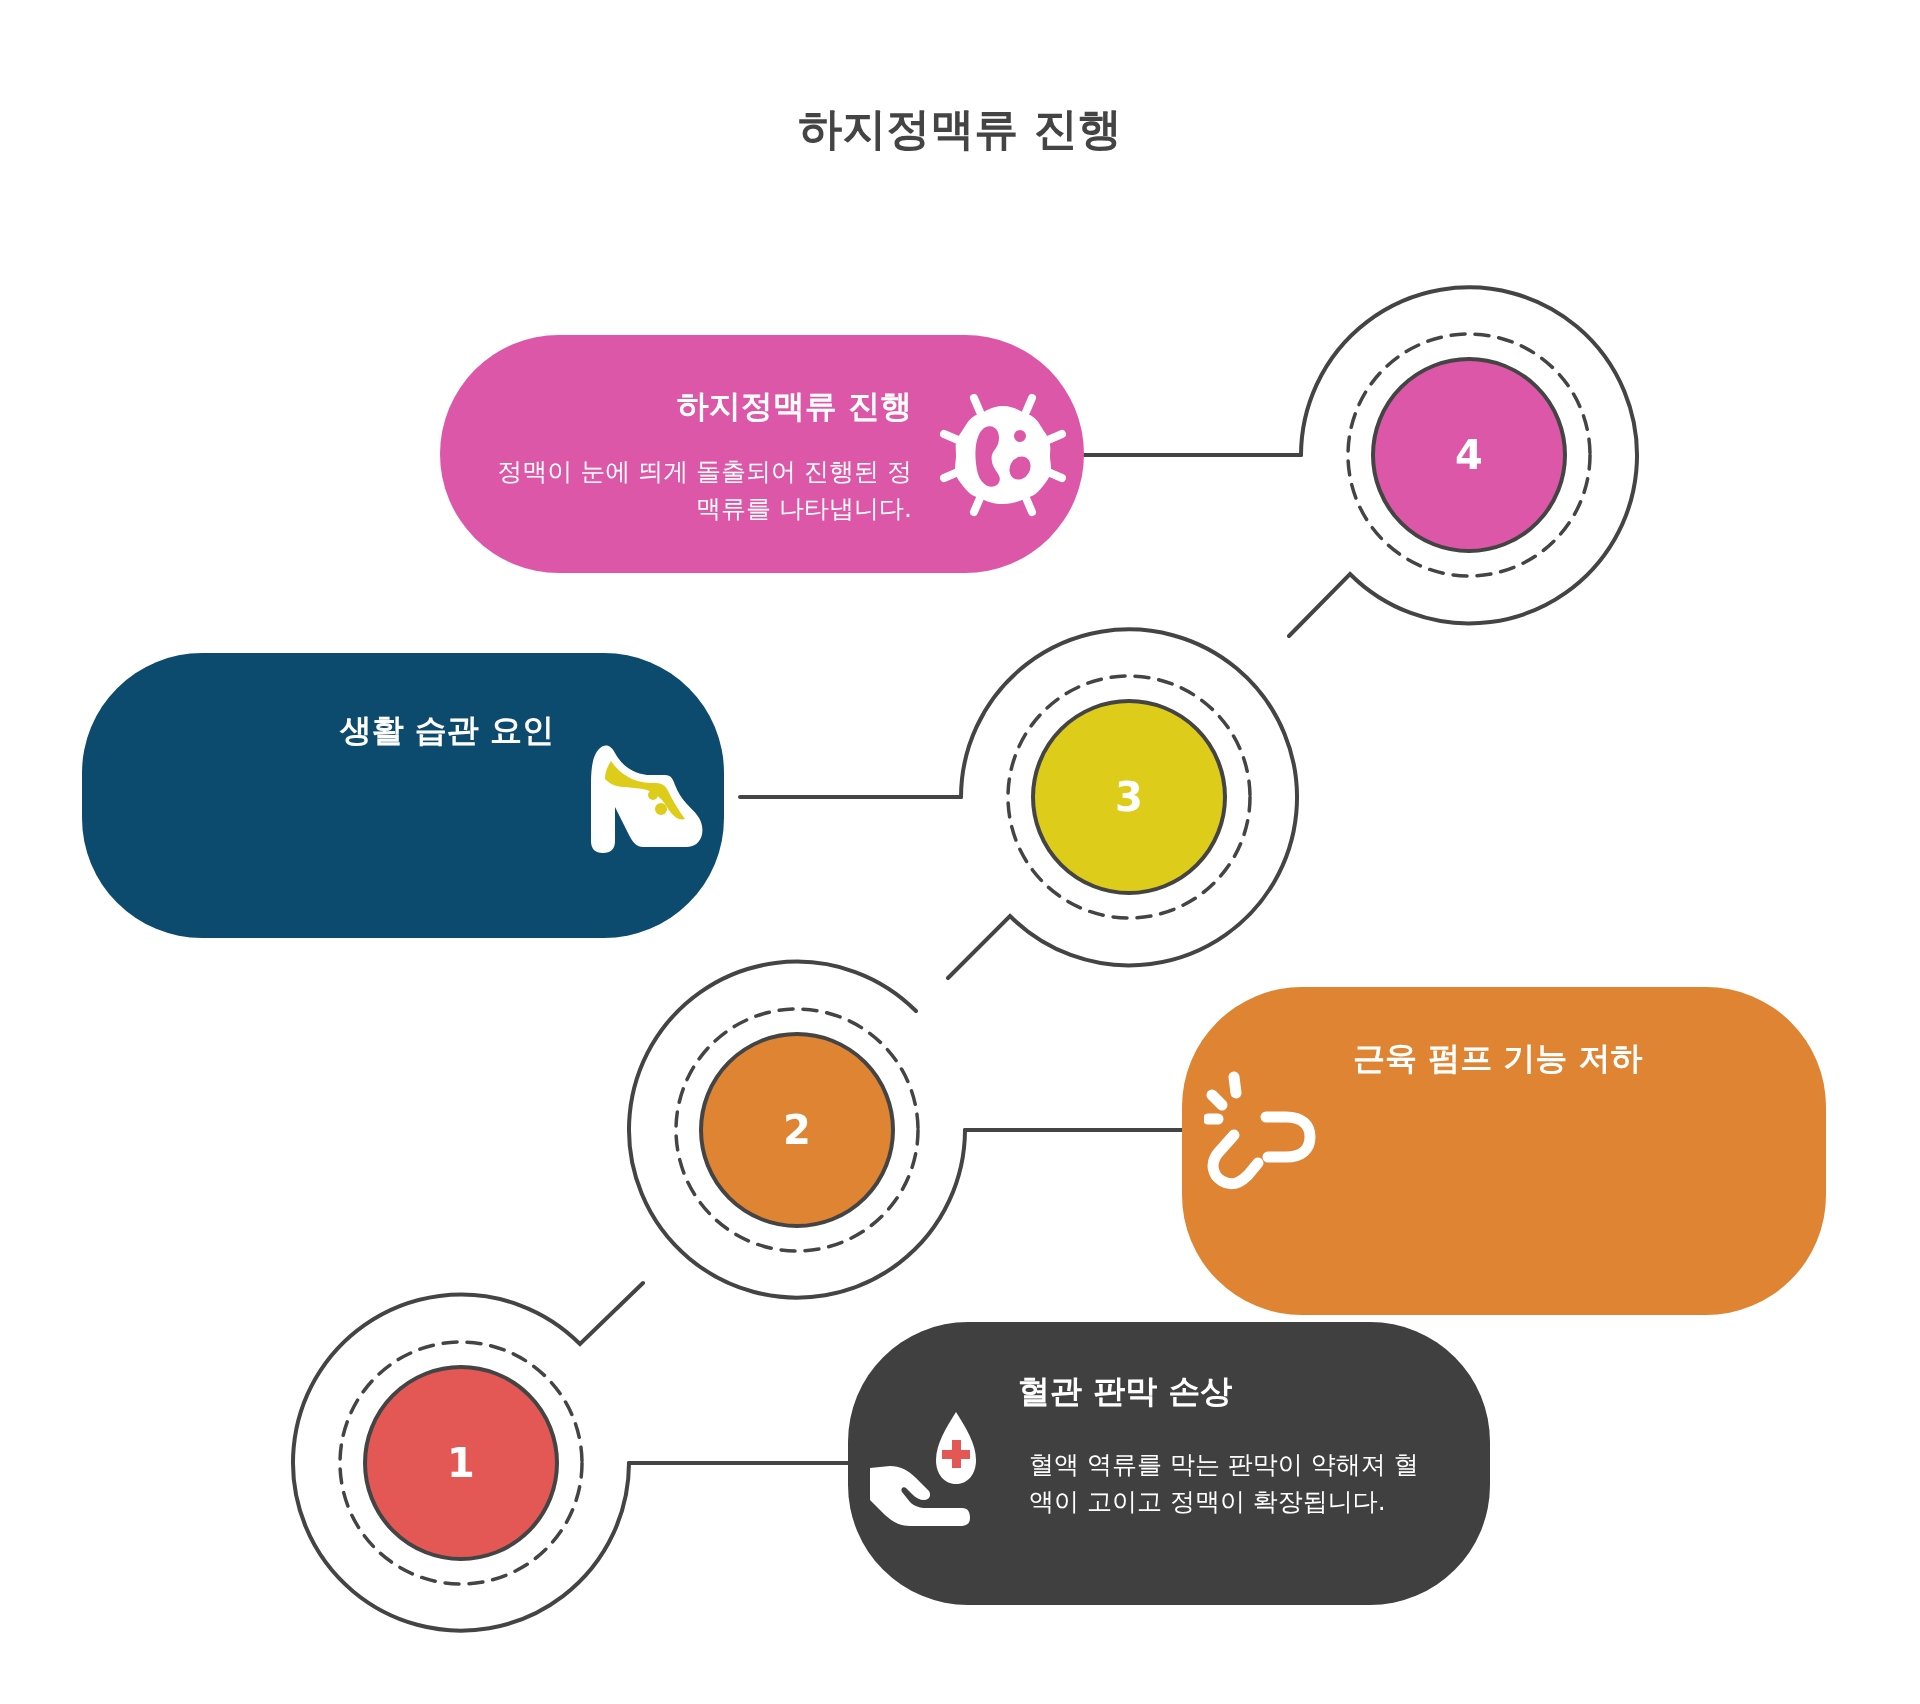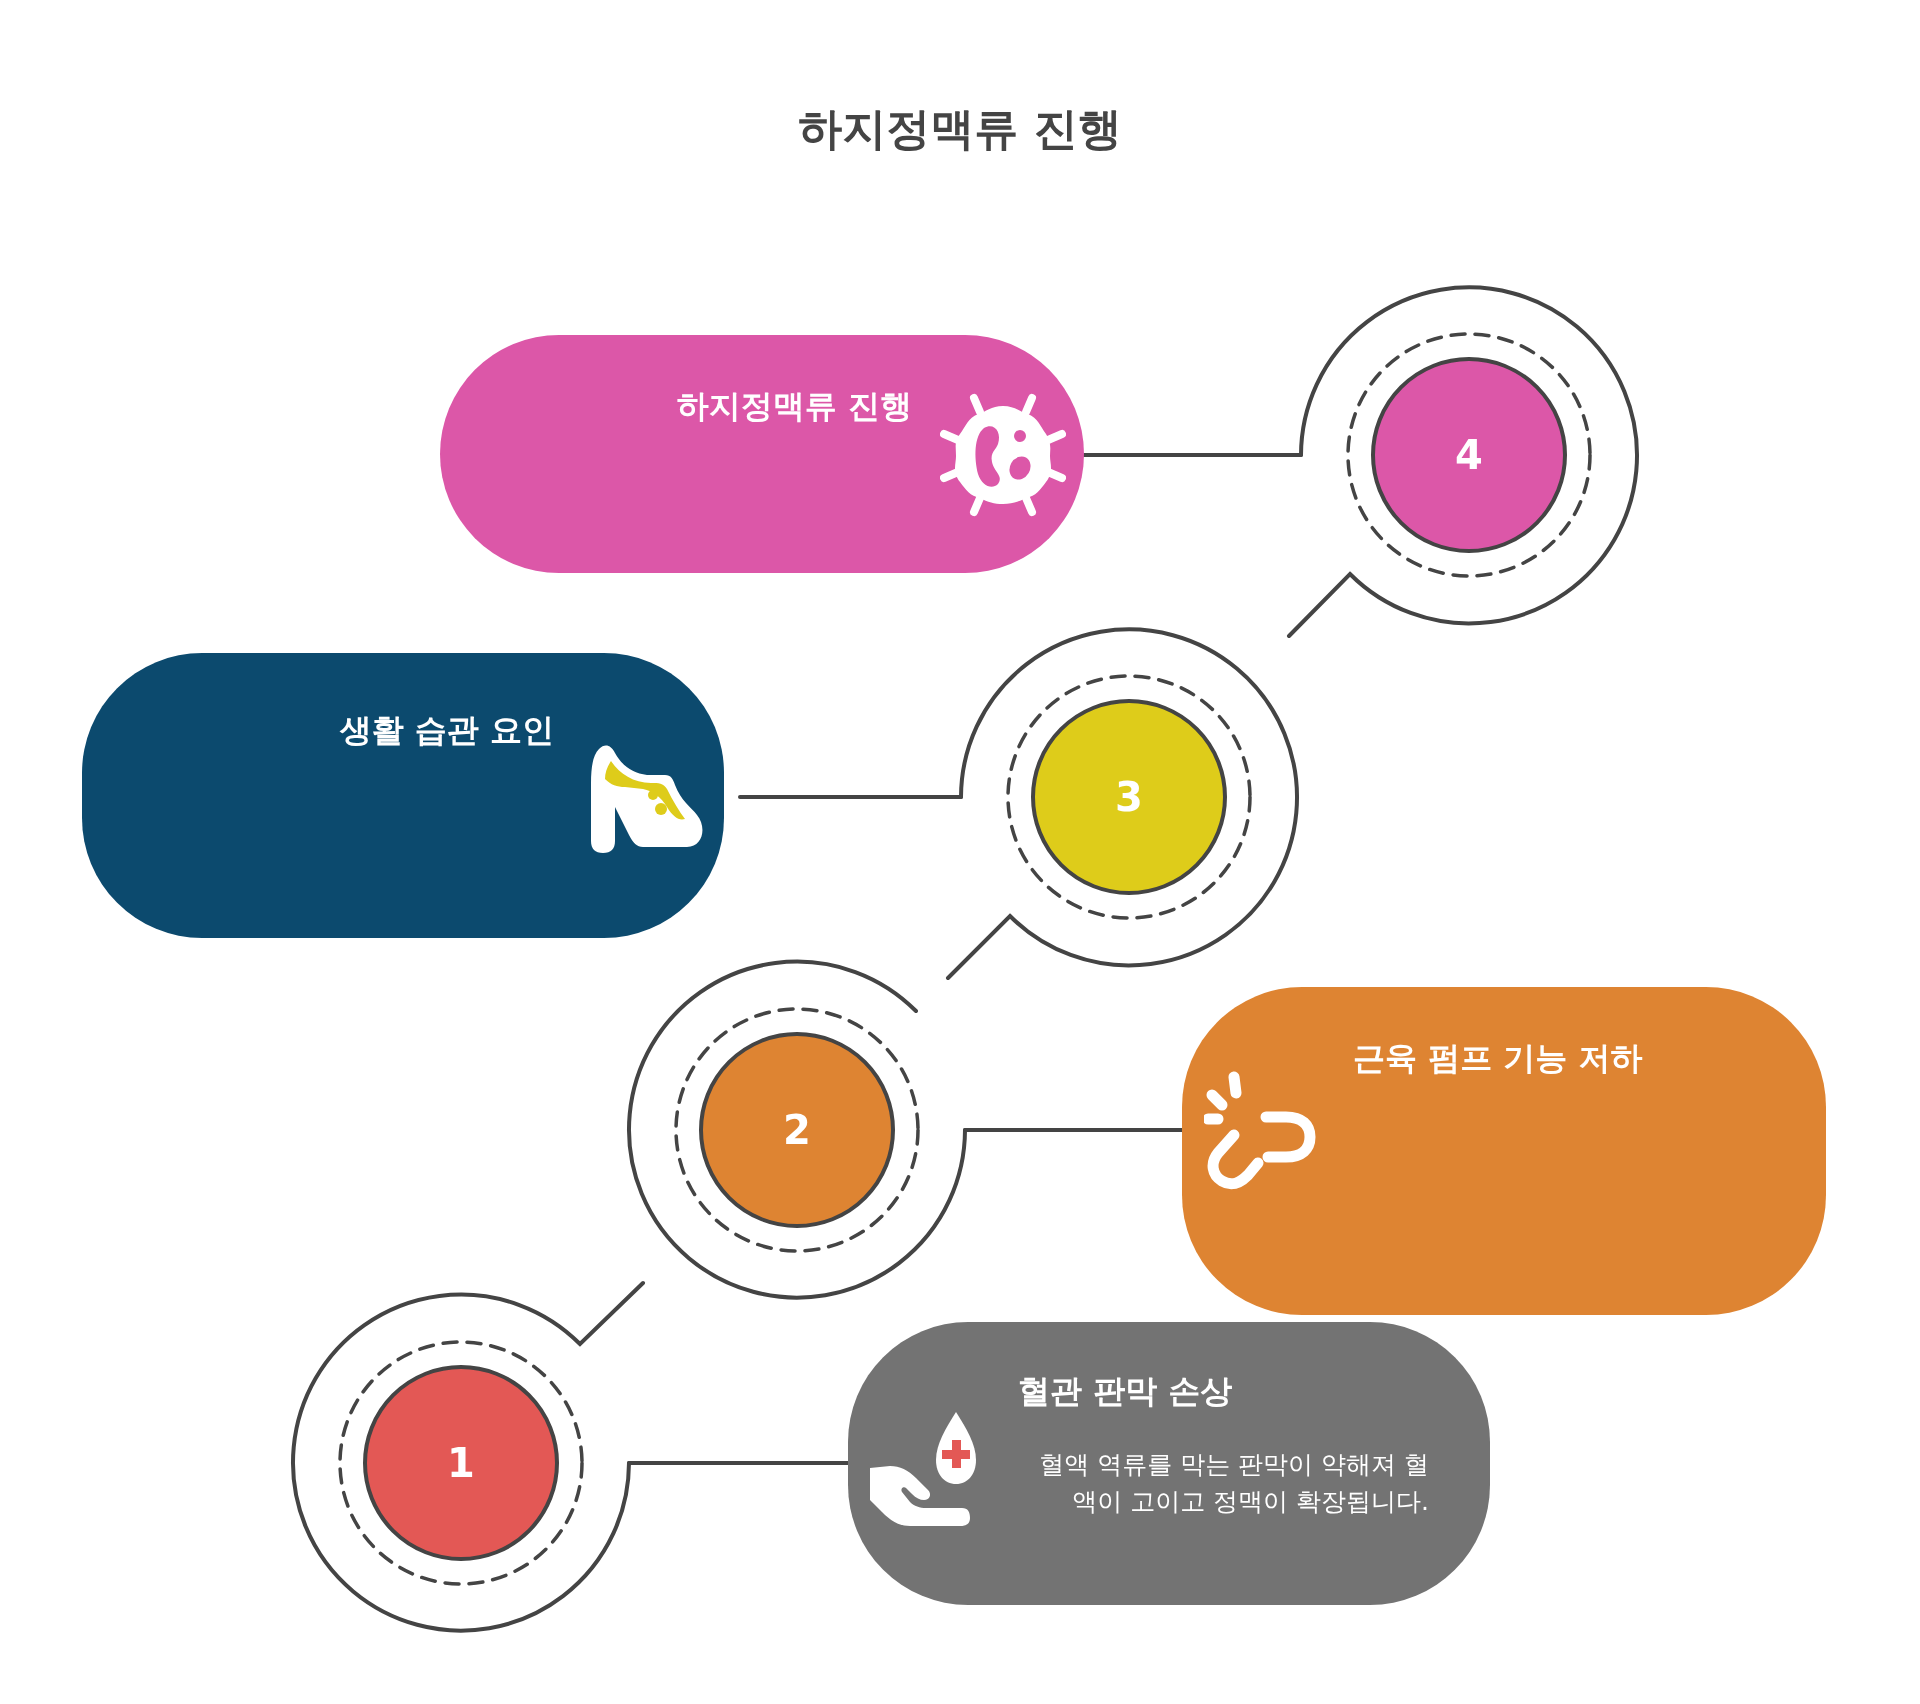--- a/index.html
+++ b/index.html
@@ -48,20 +48,21 @@
   </g>
 </svg>
 
 <div class="num" style="left:364px; top:1366px;">1</div>
 <div class="num" style="left:700px; top:1033px;">2</div>
 <div class="num" style="left:1032px; top:700px;">3</div>
 <div class="num" style="left:1372px; top:358px;">4</div>
 
 <div class="card right-text" style="left:440px; top:335px; width:644px; height:238px; background:#DC57A8;">
   <div class="heading" style="right:172px; top:50px;">하지정맥류 진행</div>
+  <div class="body" style="right:172px; top:118px; width:420px;">정맥이 눈에 띄게 돌출되어 진행된 정맥류를 나타냅니다.</div>
   <div class="icon" style="left:500px; top:57px; width:126px; height:126px;">
     <svg width="126" height="126" viewBox="0 0 126 126">
       <g stroke="#fff" stroke-width="8" stroke-linecap="round">
         <line x1="40" y1="20" x2="34" y2="6"></line>
           <line x1="86" y1="20" x2="92" y2="6"></line>
         <line x1="18" y1="48" x2="4" y2="42"></line>
           <line x1="108" y1="48" x2="122" y2="42"></line>
         <line x1="18" y1="80" x2="4" y2="86"></line>
           <line x1="108" y1="80" x2="122" y2="86"></line>
         <line x1="40" y1="106" x2="34" y2="120"></line>
@@ -95,21 +96,21 @@
         <path d="M62,46 L82,46 C98,46 106,54 106,66 C106,78 98,86 82,86 L64,86"></path>
         <path d="M30,64 L14,82 C6,92 8,104 18,110 C28,116 36,112 44,104 L54,92"></path>
         <line x1="30" y1="6" x2="32" y2="22"></line>
         <line x1="8" y1="24" x2="18" y2="34"></line>
         <line x1="4" y1="48" x2="14" y2="48"></line>
       </g>
     </svg>
   </div>
 </div>
 
-<div class="card" style="left:848px; top:1322px; width:642px; height:283px; background:#737373;text-align:right;">
+<div class="card" style="left:848px; top:1322px; width:642px; height:283px; background:#404040;">
   <div class="heading" style="left:170px; top:48px;">혈관 판막 손상</div>
   <div class="body" style="left:170px; top:124px; width:400px;margin-left:11px;">혈액 역류를 막는 판막이 약해져 혈액이 고이고 정맥이 확장됩니다.</div>
   <div class="icon" style="left:22px; top:88px; width:112px; height:120px;">
     <svg width="112" height="120" viewBox="0 0 112 120">
       <path fill="#fff" d="M86,2 C96,18 106,34 106,50 C106,64 98,74 86,74 C74,74 66,64 66,50 C66,34 76,18 86,2Z"></path>
       <rect x="82" y="30" width="9" height="28" fill="#E35855"></rect>
       <rect x="72" y="40" width="28" height="9" fill="#E35855"></rect>
       <path fill="#fff" d="M0,58 L20,56 C30,56 38,60 46,68 L58,80 C62,84 60,90 54,90 C50,90 46,88 42,84 L36,78 C34,76 30,78 32,82 L40,92 C44,96 50,98 56,98 L92,98 C98,98 100,102 100,108 C100,114 96,116 90,116 L40,116 C28,116 20,110 12,102 L0,90 Z"></path>
     </svg>
   </div>

